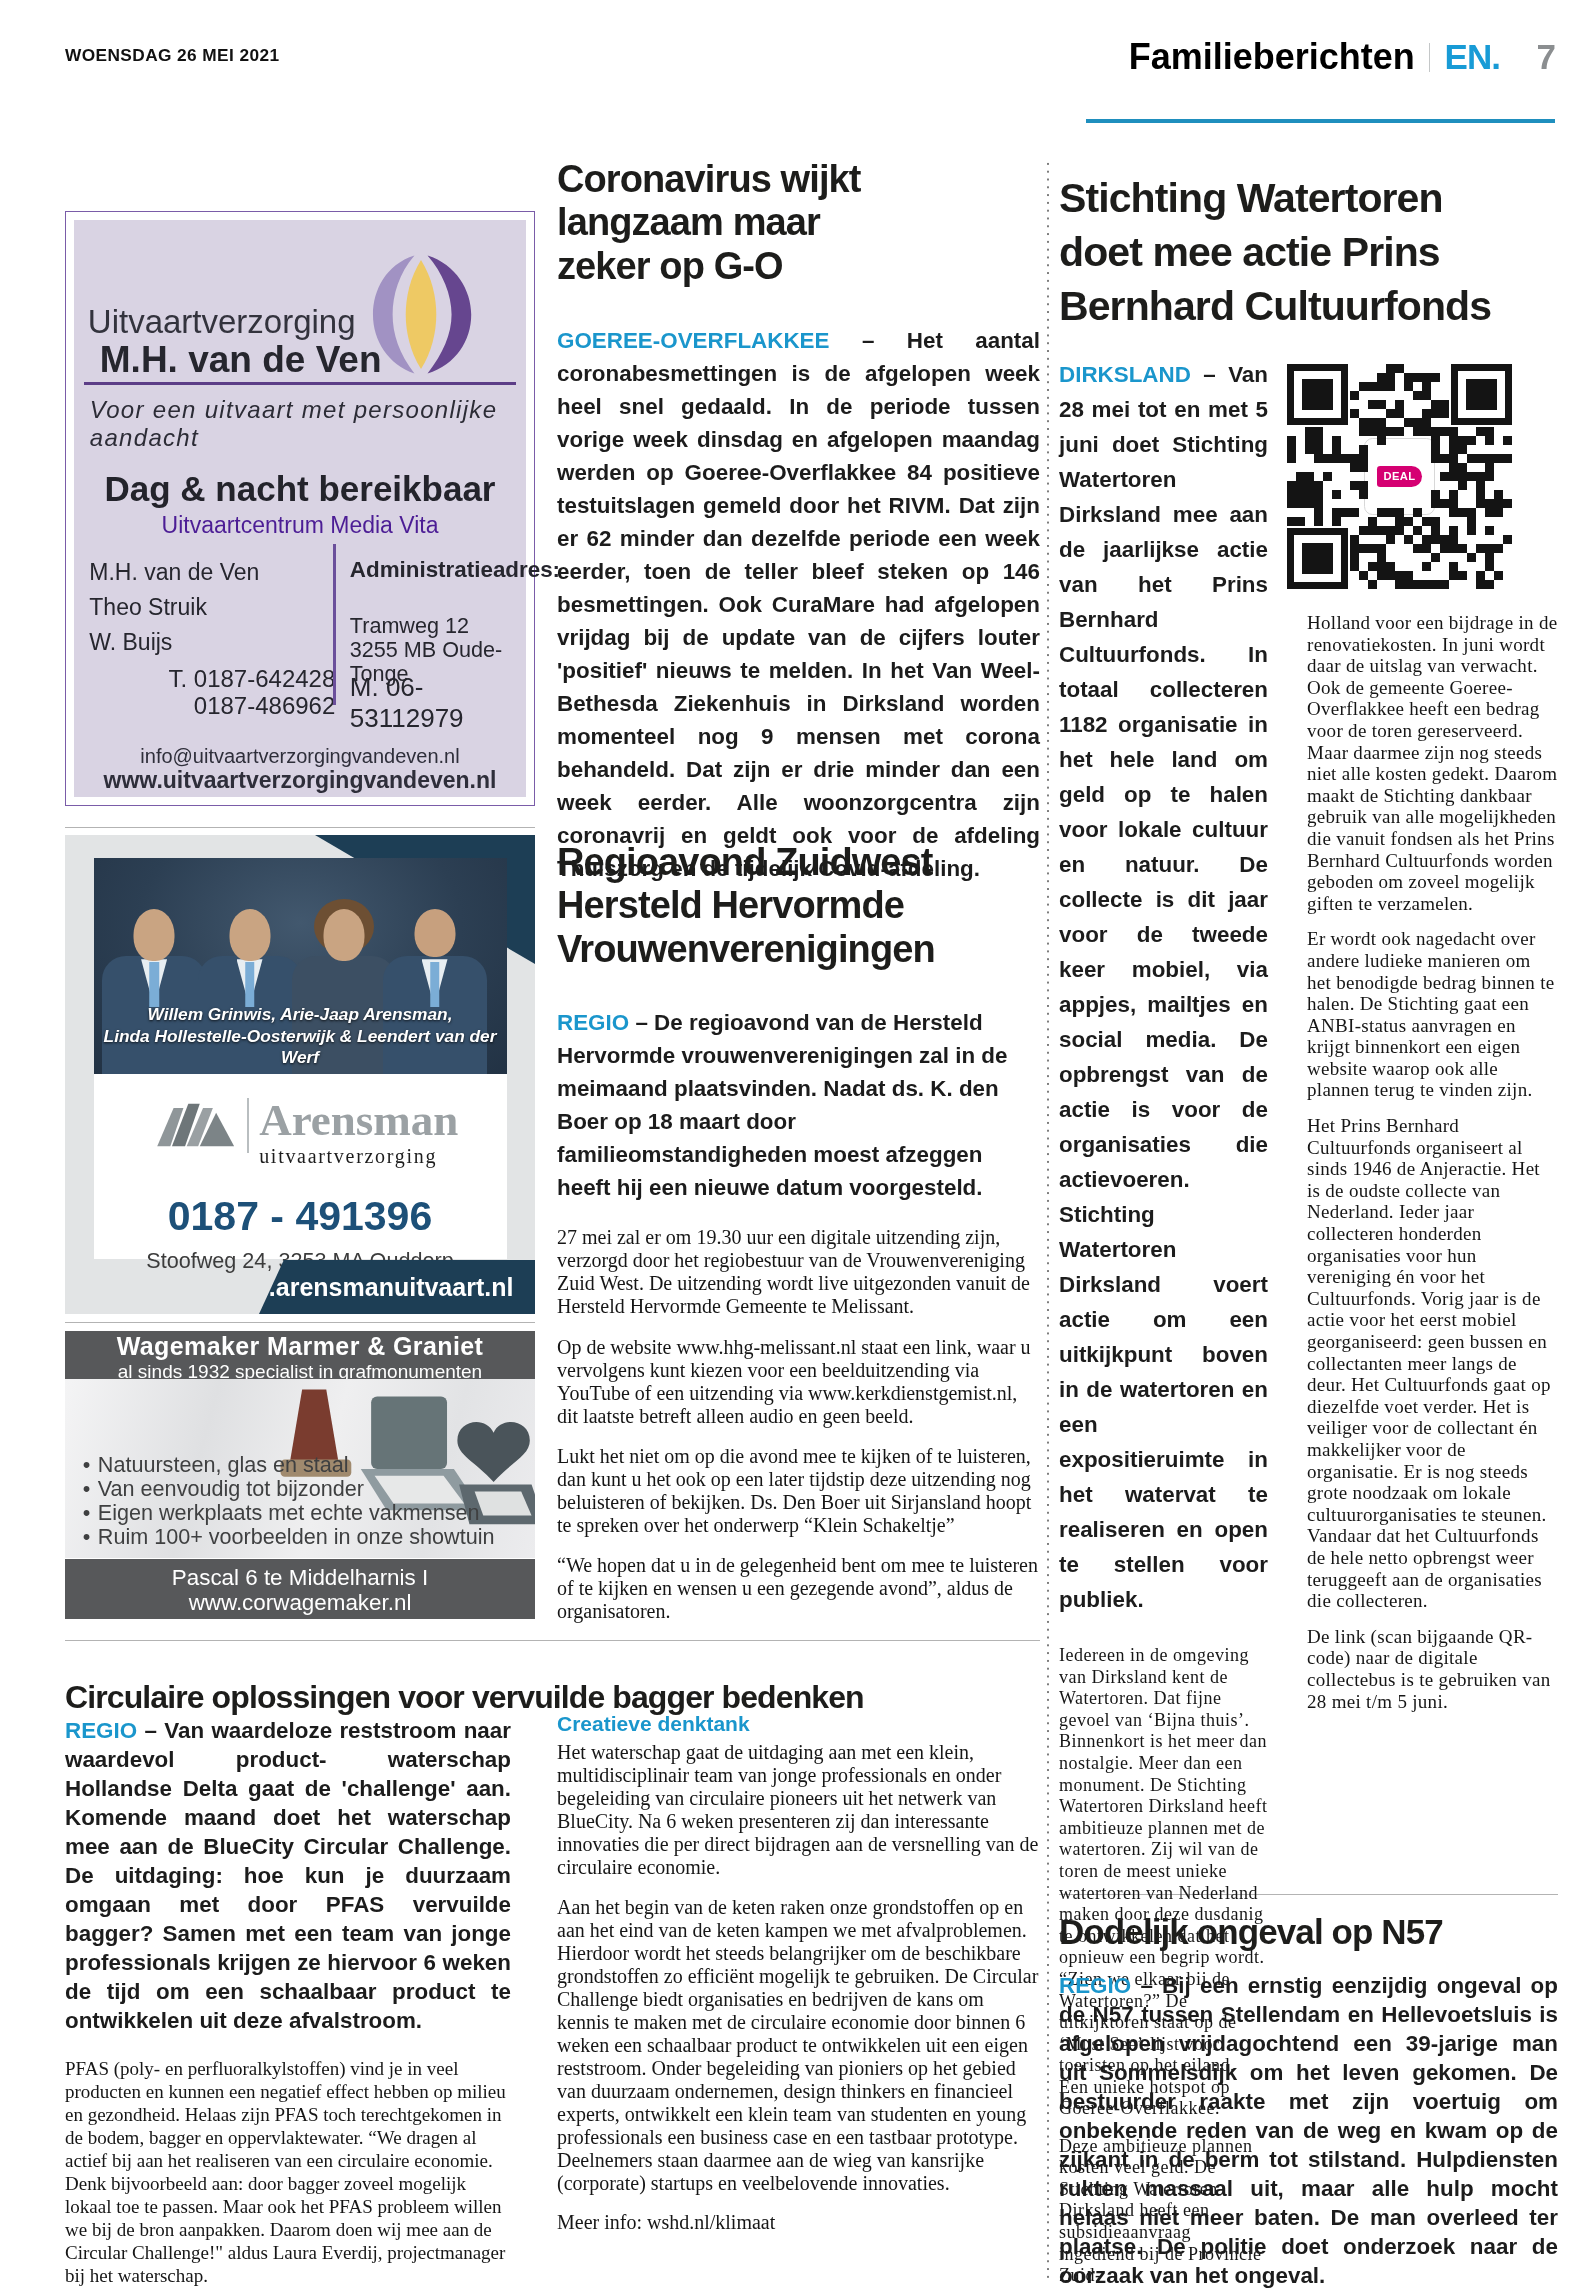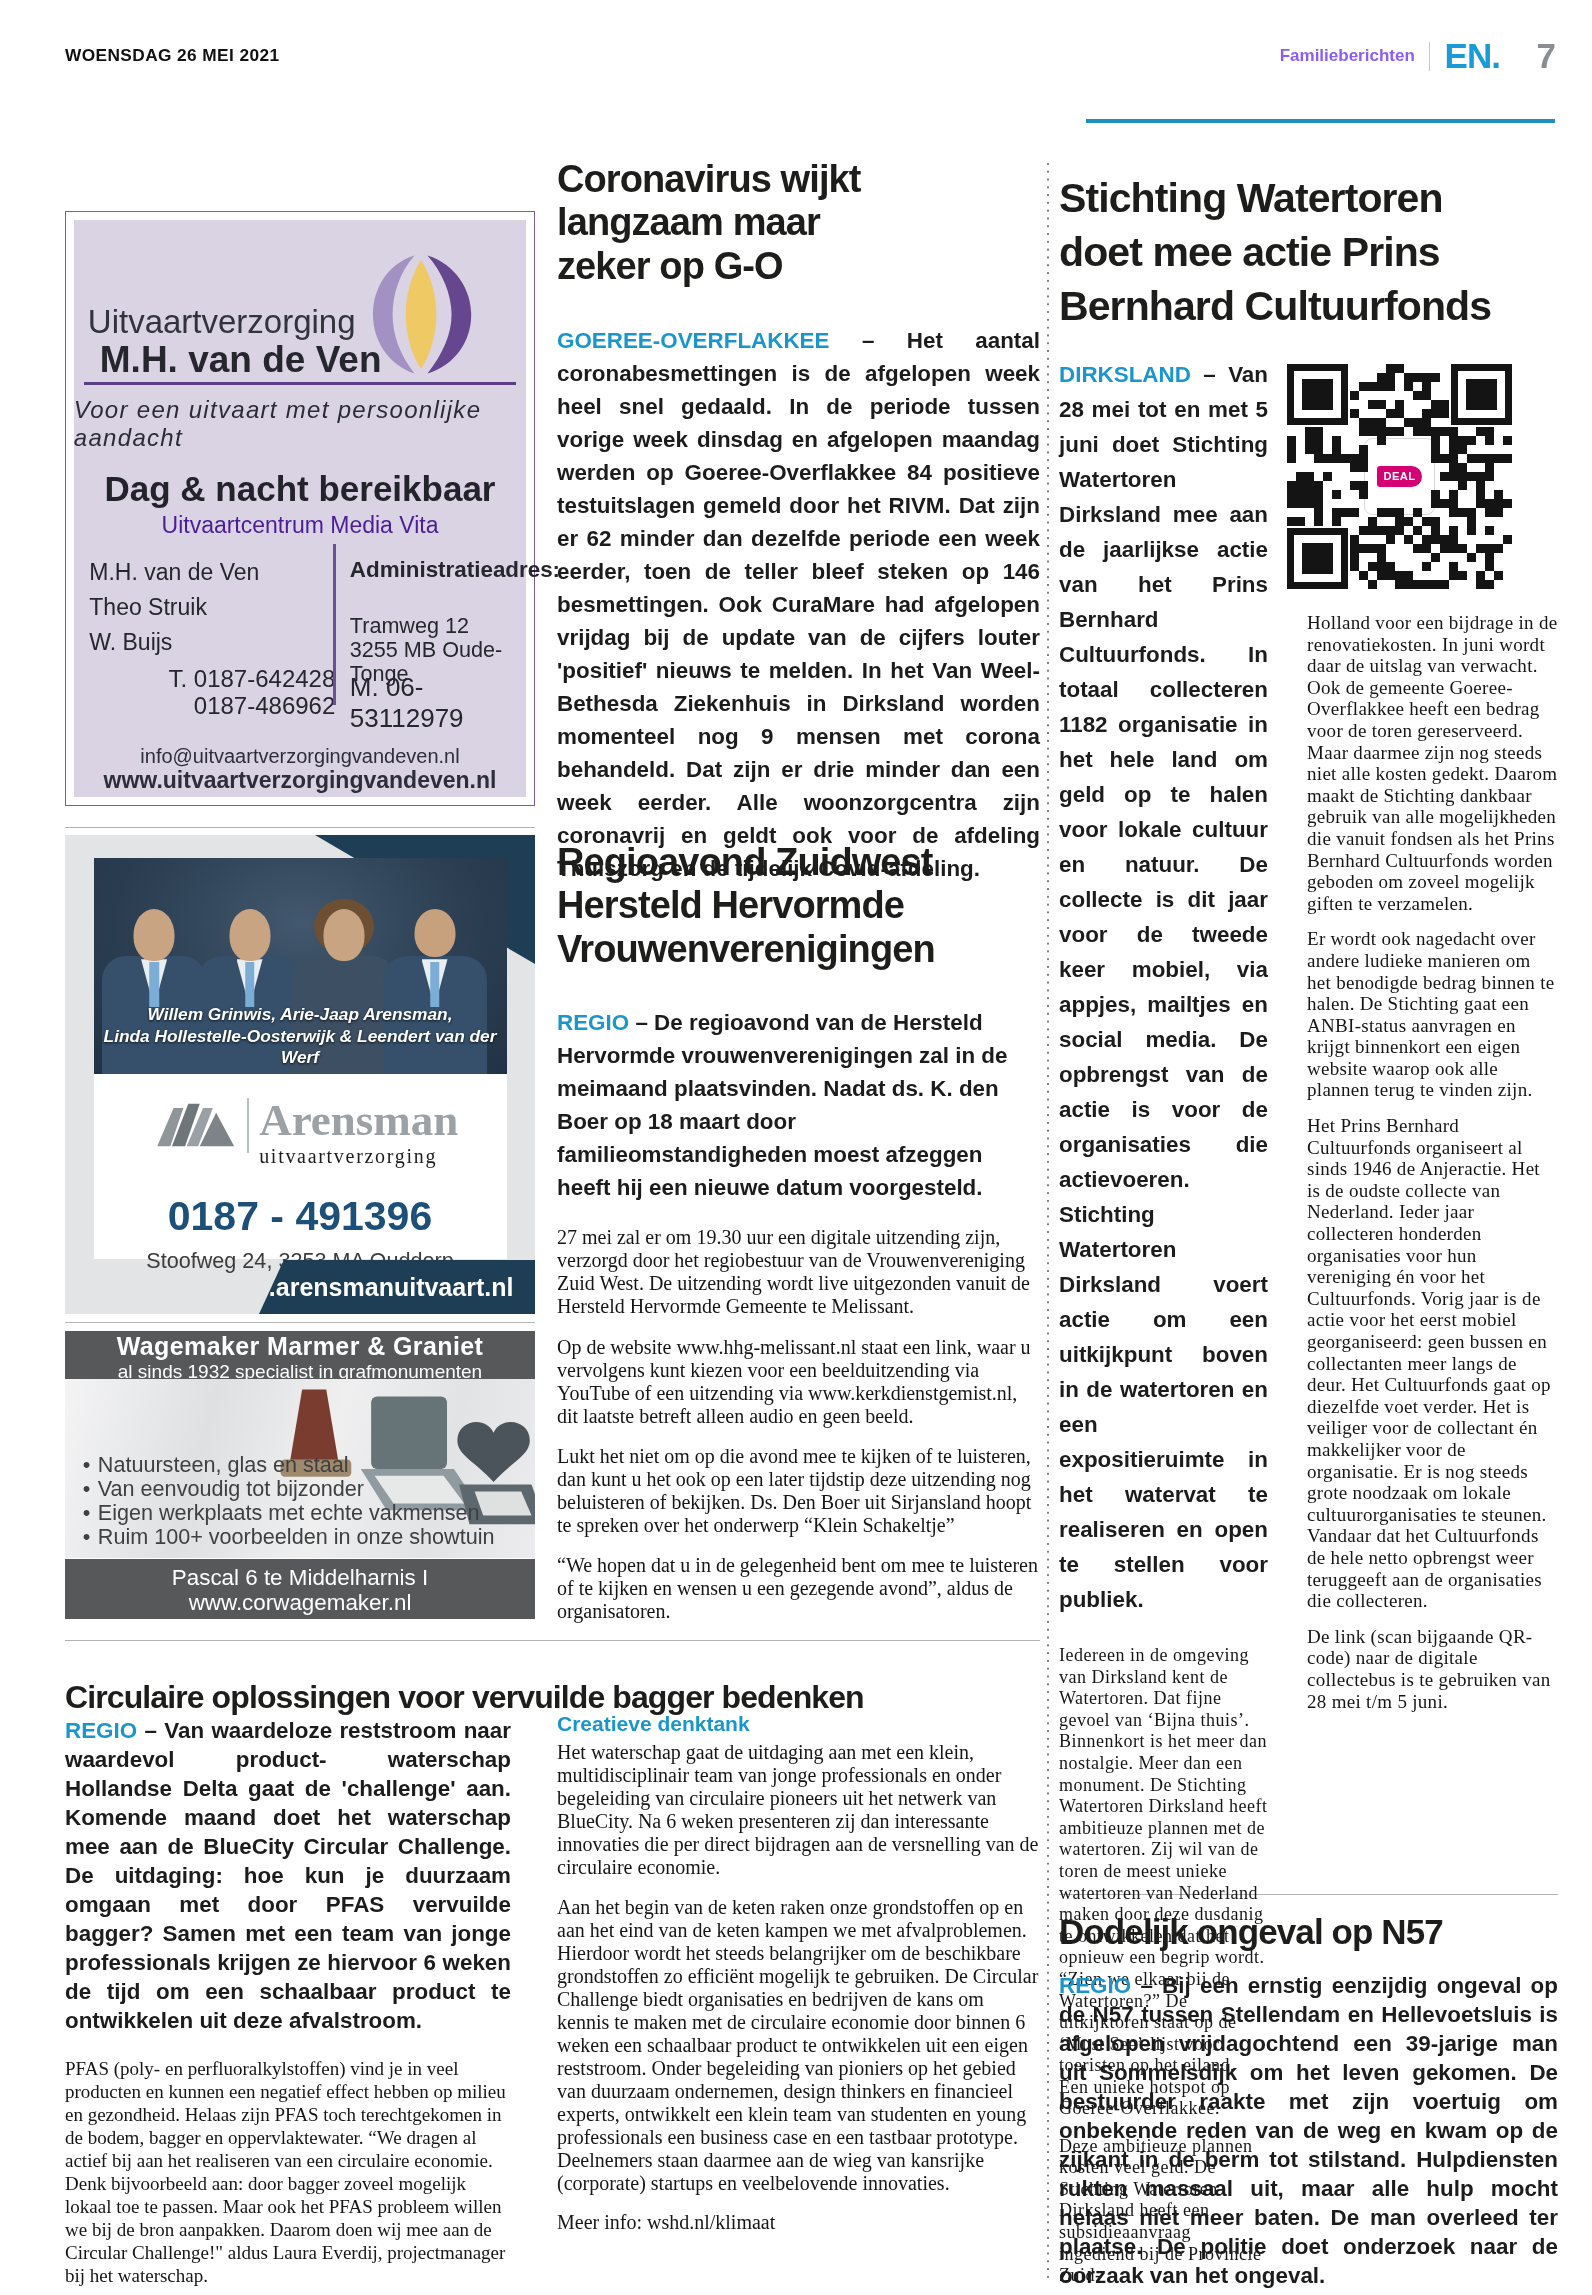--- a/index.html
+++ b/index.html
@@ -3,21 +3,21 @@
 <meta charset="utf-8">
 <style>
   html,body{margin:0;padding:0;background:#e9e9e9;}
   .page{position:relative;width:1592px;height:2295px;background:#ffffff;overflow:hidden;
         font-family:"Liberation Sans",sans-serif;color:#1b1b1b;}
   [data-name]{box-sizing:border-box;}
 
   
   .date{position:absolute;left:65px;top:45px;font-size:17.3px;font-weight:bold;letter-spacing:0.4px;color:#111;}
   .masthead{position:absolute;right:36px;top:36px;display:flex;align-items:center;gap:14px;}
-  .section-title{font-size:17px;font-weight:bold;color:#8b5cf6;}
+  .section-title{font-size:36px;font-weight:bold;color:#000000;}
   .mast-sep{width:1.7px;height:29px;background:#c4c7c8;}
   .en-logo{font-size:35px;font-weight:900;color:#189bd6;letter-spacing:-0.9px;}
   .page-num{font-size:35px;font-weight:bold;color:#8b8e90;margin-left:22.4px;}
   .blue-rule{position:absolute;left:1086px;top:119px;width:469px;height:3.5px;background:#1f8fbe;}
 
   
   .headline{font-weight:bold;color:#1d1d1b;letter-spacing:-0.9px;line-height:1.14;}
   .lead{font-weight:bold;color:#1c1c1c;}
   .just{text-align:justify;}
   .tag{color:#1a96cc;font-weight:bold;}
@@ -75,21 +75,21 @@
   .art-ongeval .headline{font-size:35px;}
   .art-ongeval .lead{margin-top:19px;font-size:22.4px;line-height:29px;}
 
   
   .ad-vdv{position:absolute;left:65px;top:211px;width:470px;height:595px;border:1.7px solid #7a5ca8;background:#fff;padding:7.8px;}
   .vdv-panel{position:relative;width:100%;height:100%;background:#d9d3e3;color:#2e2e3a;}
   .vdv-logo{position:absolute;left:290px;top:29px;width:114px;height:131px;}
   .vdv-brand1{position:absolute;left:14px;top:83px;font-size:33px;color:#33333d;}
   .vdv-brand2{position:absolute;left:26px;top:119px;font-size:37px;font-weight:bold;color:#26262e;}
   .vdv-rule{position:absolute;left:10.4px;right:10.4px;top:162px;height:3.5px;background:#5c3d87;}
-  .vdv-slogan{position:absolute;left:0;top:176px;width:96%;font-size:24px;font-style:italic;letter-spacing:1.3px;color:#2c2c36;}
+  .vdv-slogan{position:absolute;left:16px;top:176px;width:96%;font-size:24px;font-style:italic;letter-spacing:1.3px;color:#2c2c36;}
   .vdv-dag{position:absolute;left:0;top:249px;width:100%;text-align:center;font-size:35px;font-weight:bold;color:#23232b;}
   .vdv-centrum{position:absolute;left:0;top:292px;width:100%;text-align:center;font-size:23px;color:#4c1d95;}
   .vdv-names{position:absolute;left:15.5px;top:335px;font-size:23px;line-height:35px;color:#26262e;}
   .vdv-phones{position:absolute;left:15.5px;top:445px;width:246px;text-align:right;font-size:24px;line-height:27px;color:#26262e;}
   .vdv-divider{position:absolute;left:259px;top:324px;width:3.5px;height:161px;background:#6b4f9b;}
   .vdv-admin{position:absolute;left:276px;top:337px;font-size:21.6px;color:#26262e;}
   .vdv-admin .bold{font-weight:bold;font-size:22.4px;}
   .vdv-admin .addr{margin-top:31px;line-height:24px;}
   .vdv-mobile{position:absolute;left:276px;top:452px;font-size:26px;color:#26262e;}
   .vdv-email{position:absolute;left:0;top:525px;width:100%;text-align:center;font-size:20px;}

